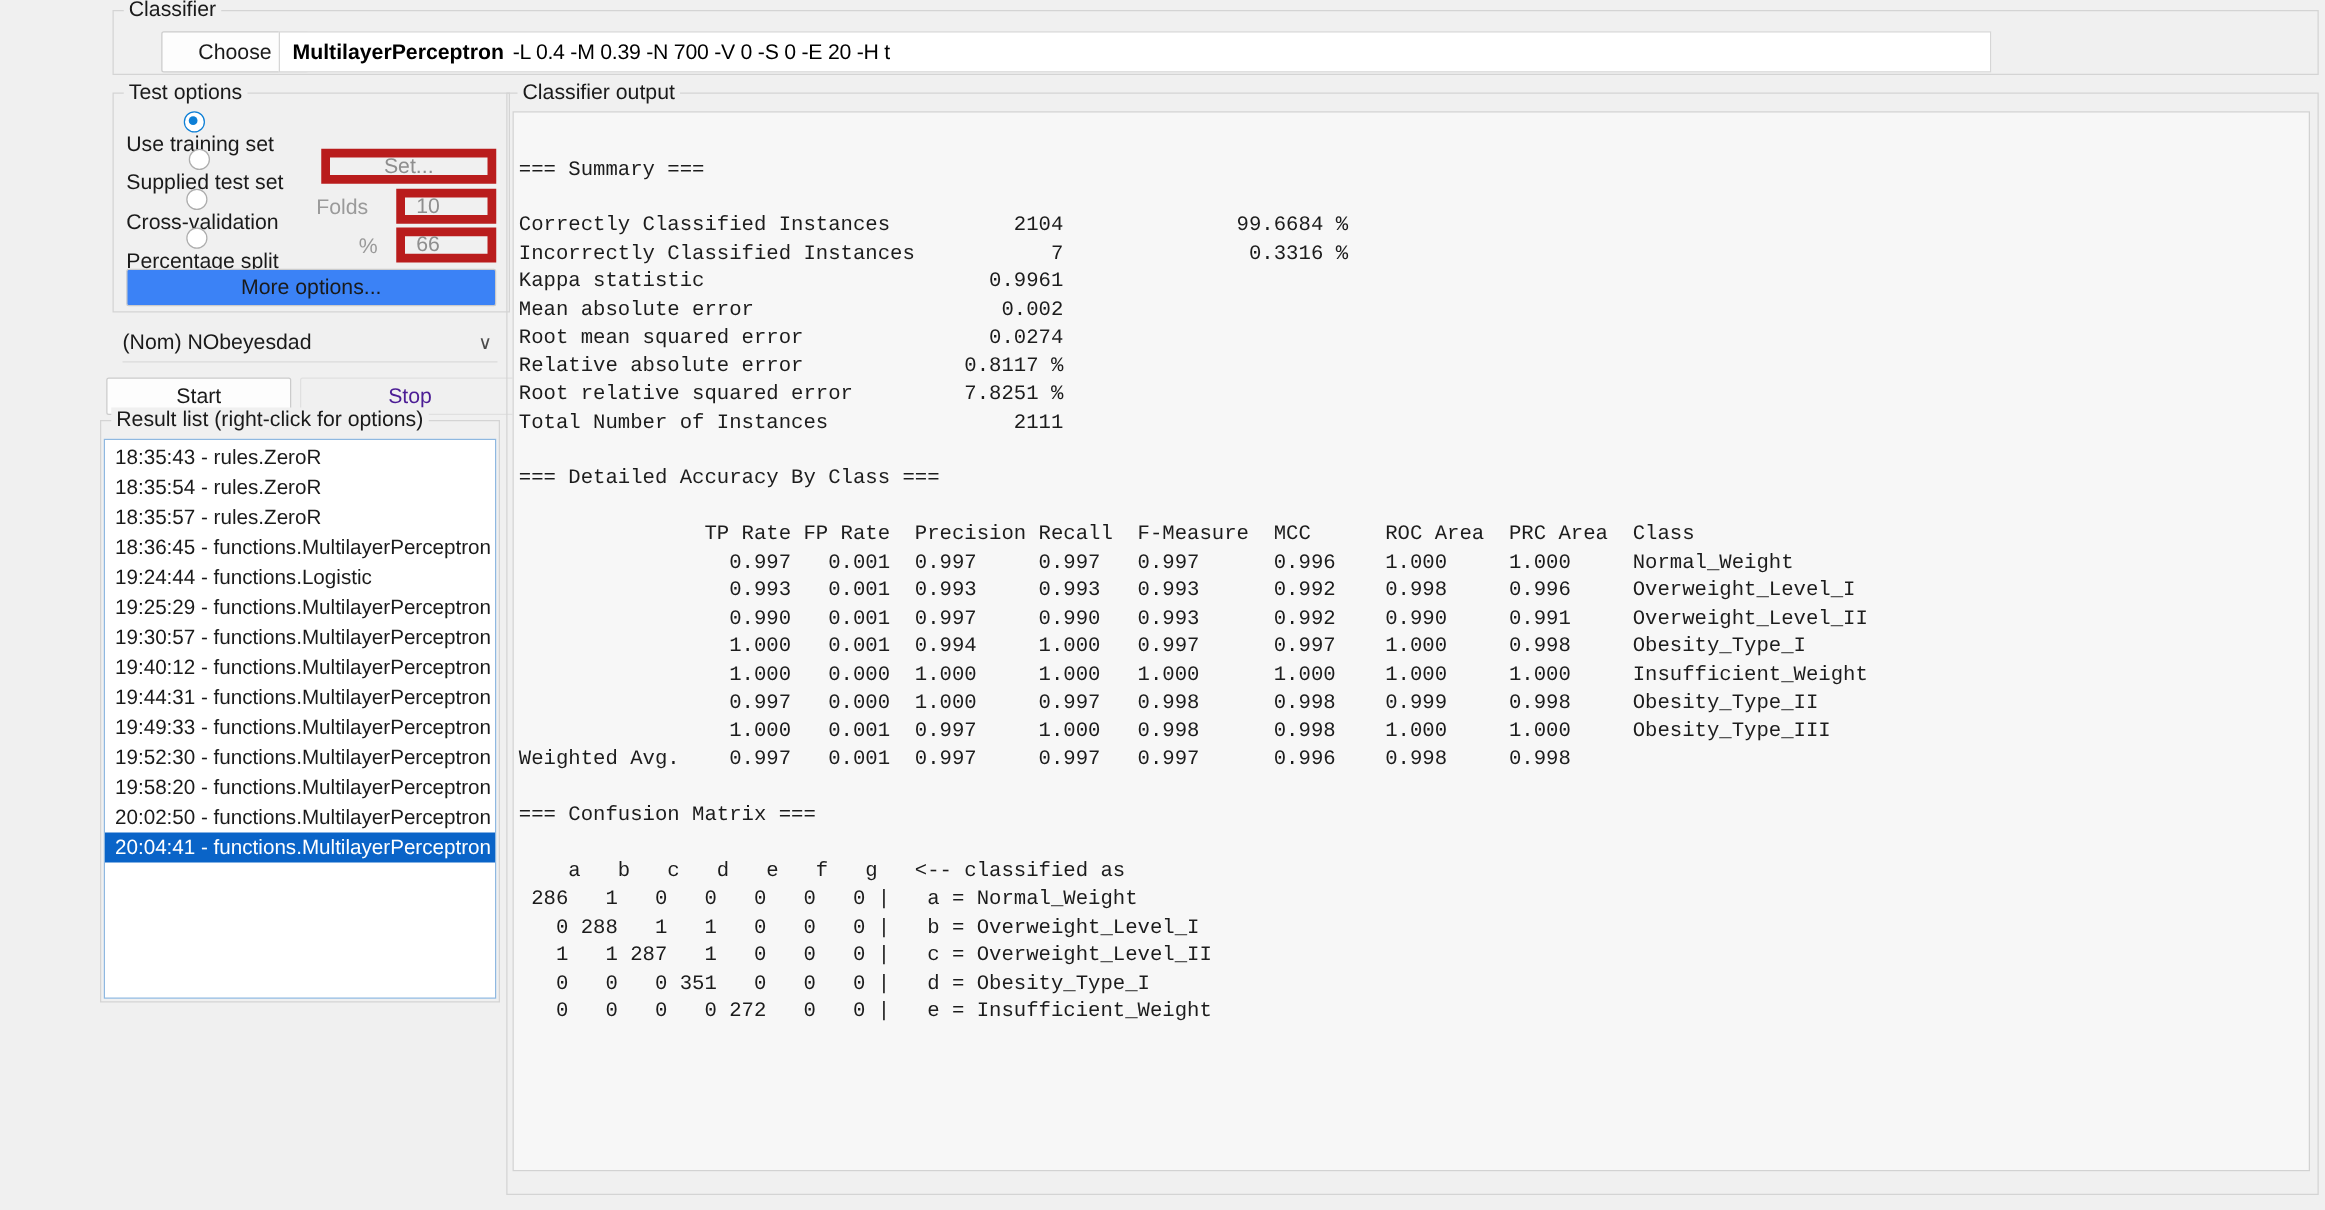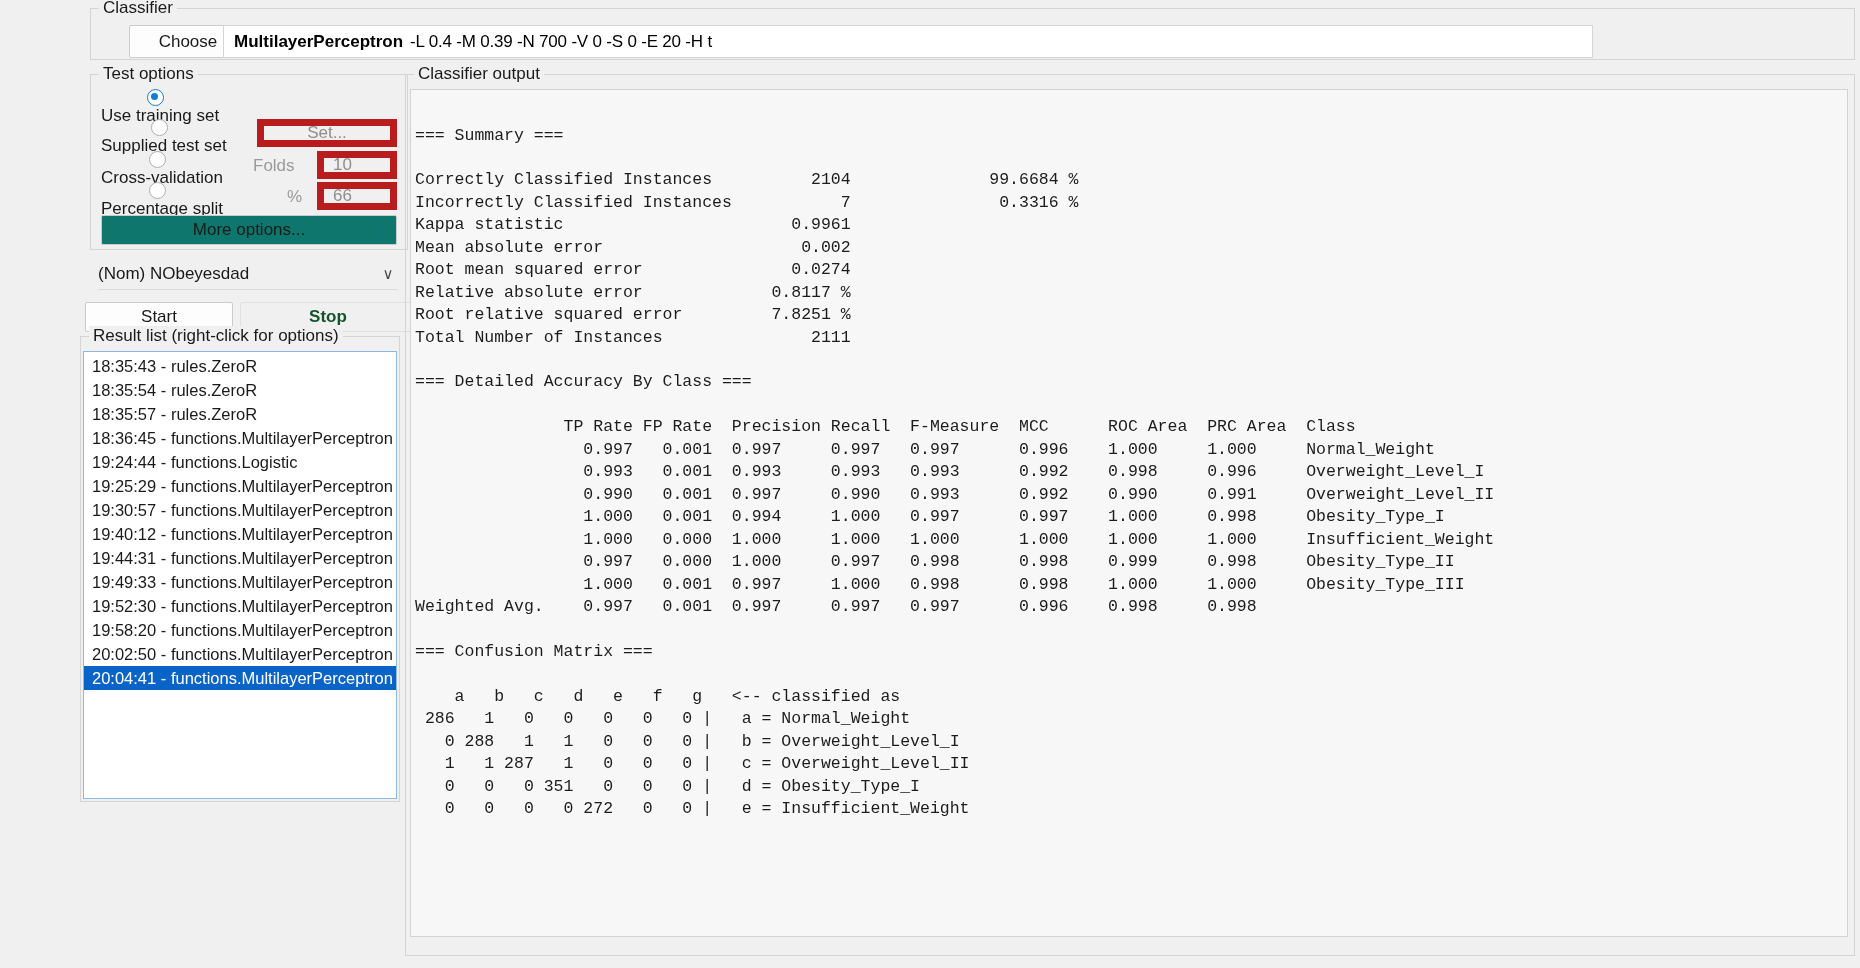--- a/index.html
+++ b/index.html
@@ -104,21 +104,21 @@
     color: #8e8e8e;
     display: flex;
     align-items: center;
     padding-left: 9px;
   }
   .field-box.center { justify-content: center; padding-left: 0; }
   #more-options-button {
     position: absolute;
     left: 10px; top: 140px;
     width: 296px; height: 30px;
-    background: #0f766e;
+    background: #3b82f6;
     border: 1px solid #cbcbcb;
     border-radius: 2px;
     font-size: 17px; color: #1a1a1a;
     display: flex; align-items: center; justify-content: center;
   }
 
   
   #class-combo {
     position: absolute;
     left: 98px; top: 258px;
@@ -140,21 +140,21 @@
     border-radius: 2px;
     font-size: 17px;
     display: flex; align-items: center; justify-content: center;
   }
   #start-button {
     left: 85px; width: 148px;
     background: #fdfdfd; border: 1px solid #cbcbcb; color: #1a1a1a;
   }
   #stop-button {
     left: 240px; width: 176px;
-    background: #f0f0f0; border: 1px solid #e0e0e0; color: #14532d; font-weight: bold;
+    background: #f0f0f0; border: 1px solid #e0e0e0; color: #4c1d95;
   }
 
   
   #result-list-group { left: 80px; top: 336px; width: 320px; height: 466px; }
   #result-list {
     position: absolute;
     left: 2px; top: 14px;
     width: 314px; height: 448px;
     background: #ffffff;
     border: 1px solid #8fb8e0;

